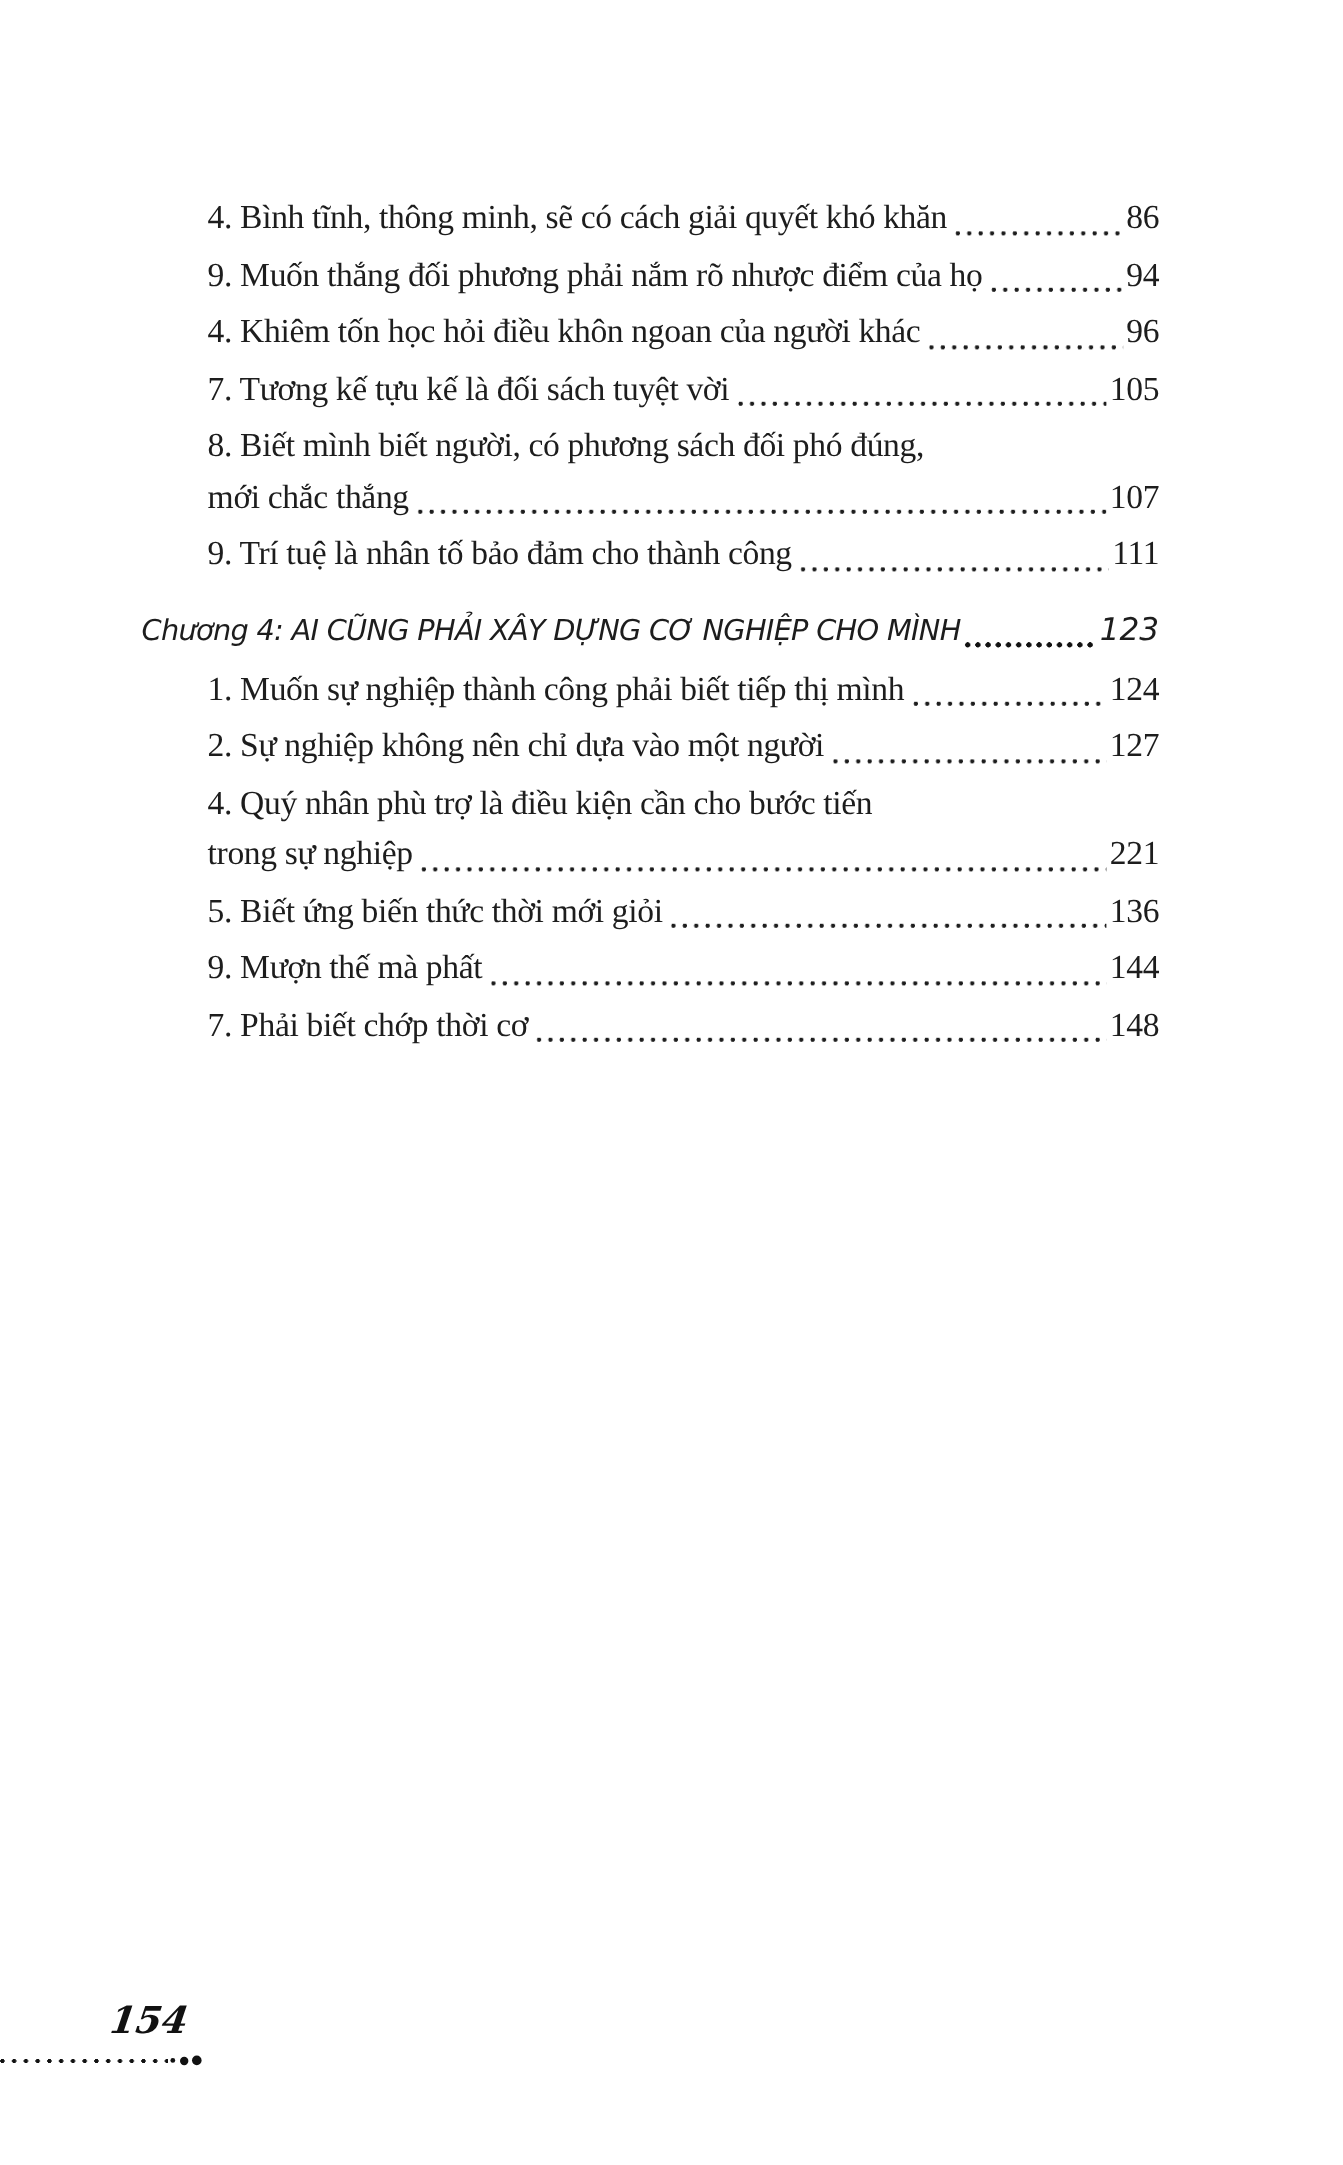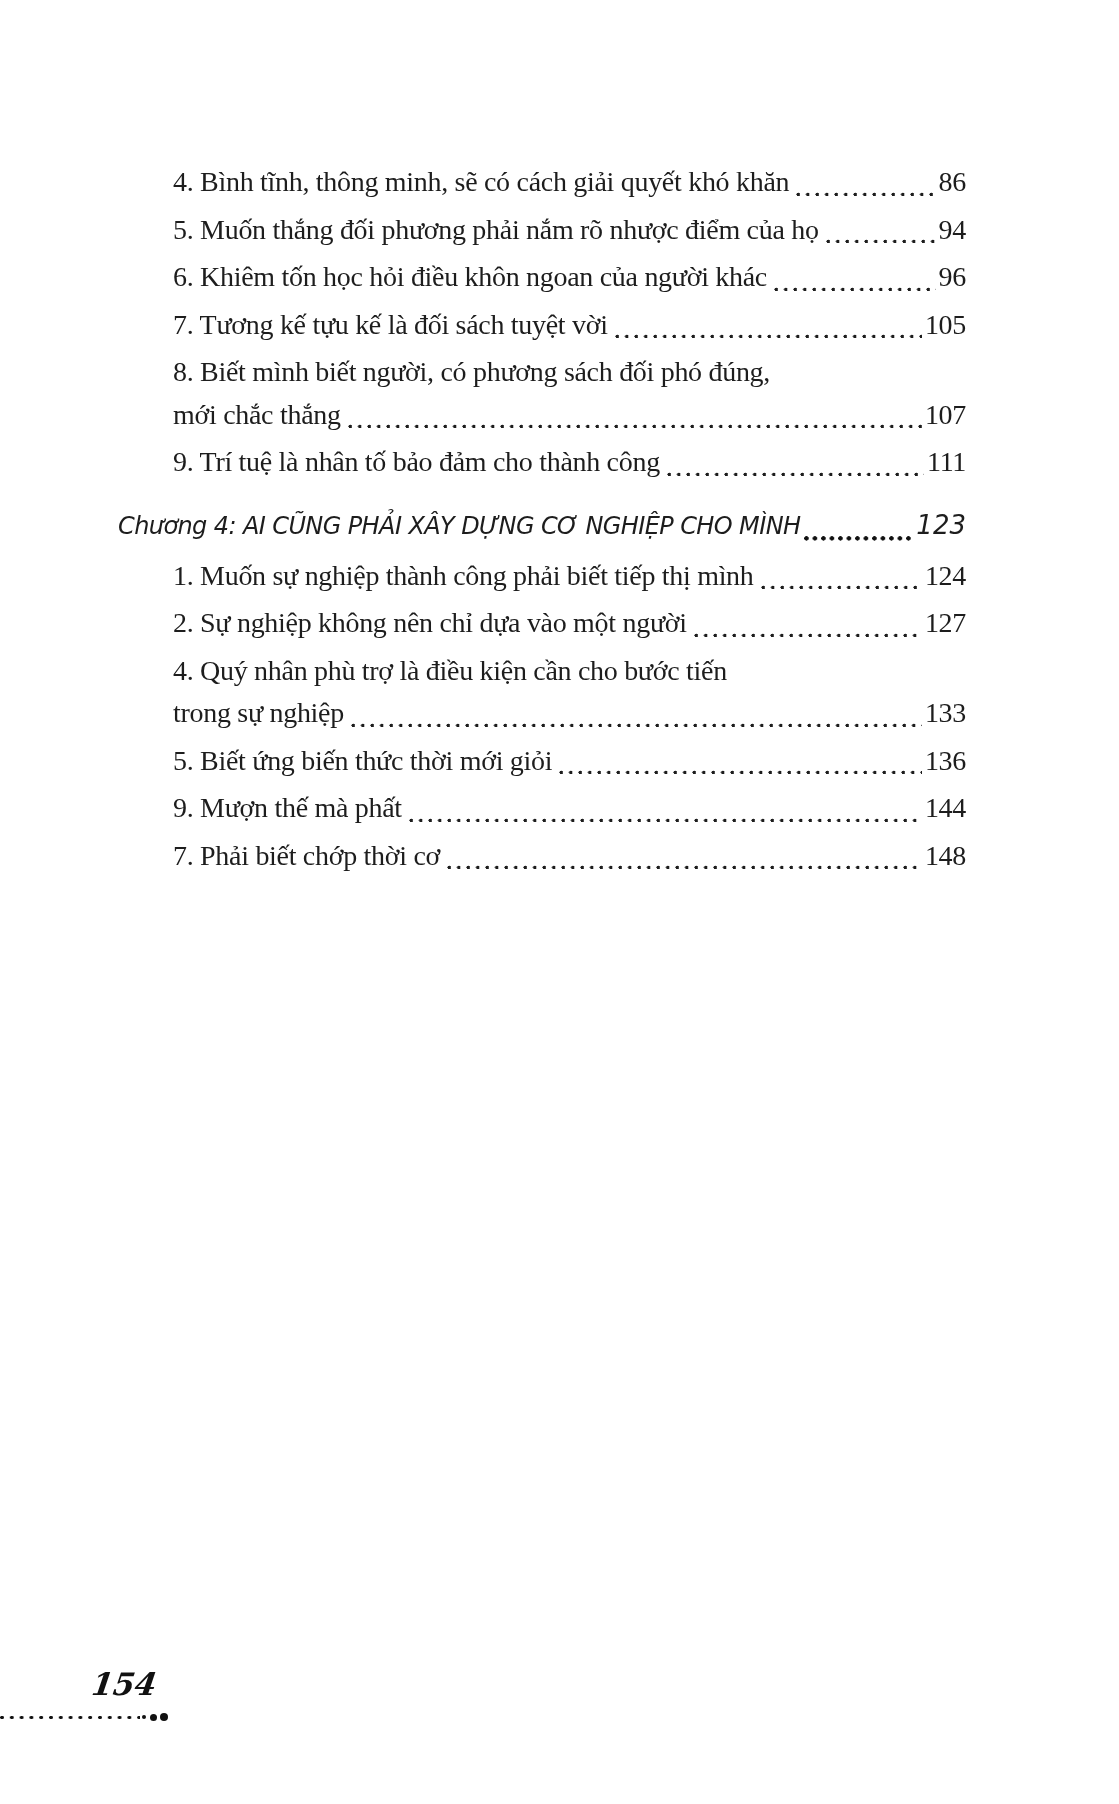--- a/index.html
+++ b/index.html
@@ -98,26 +98,26 @@
 
   <div class="toc">
 
     <div class="section-a">
       <div class="toc-row">
         <span class="entry-text">4. Bình tĩnh, thông minh, sẽ có cách giải quyết khó khăn</span>
         <span class="leader"></span>
         <span class="pageno">86</span>
       </div>
       <div class="toc-row">
-        <span class="entry-text">5. Muốn thắng đối phương phải nắm rõ nhược điểm của họ</span>
+        <span class="entry-text">9. Muốn thắng đối phương phải nắm rõ nhược điểm của họ</span>
         <span class="leader"></span>
         <span class="pageno">94</span>
       </div>
       <div class="toc-row">
-        <span class="entry-text">6. Khiêm tốn học hỏi điều khôn ngoan của người khác</span>
+        <span class="entry-text">4. Khiêm tốn học hỏi điều khôn ngoan của người khác</span>
         <span class="leader"></span>
         <span class="pageno">96</span>
       </div>
       <div class="toc-row">
         <span class="entry-text">7. Tương kế tựu kế là đối sách tuyệt vời</span>
         <span class="leader"></span>
         <span class="pageno">105</span>
       </div>
       <div class="toc-row">
         <span class="entry-text">8. Biết mình biết người, có phương sách đối phó đúng,</span>
@@ -150,21 +150,21 @@
         <span class="entry-text">2. Sự nghiệp không nên chỉ dựa vào một người</span>
         <span class="leader"></span>
         <span class="pageno">127</span>
       </div>
       <div class="toc-row">
         <span class="entry-text">4. Quý nhân phù trợ là điều kiện cần cho bước tiến</span>
       </div>
       <div class="toc-row cont">
         <span class="entry-text">trong sự nghiệp</span>
         <span class="leader"></span>
-        <span class="pageno">133</span>
+        <span class="pageno">221</span>
       </div>
       <div class="toc-row">
         <span class="entry-text">5. Biết ứng biến thức thời mới giỏi</span>
         <span class="leader"></span>
         <span class="pageno">136</span>
       </div>
       <div class="toc-row">
         <span class="entry-text">9. Mượn thế mà phất</span>
         <span class="leader"></span>
         <span class="pageno">144</span>

